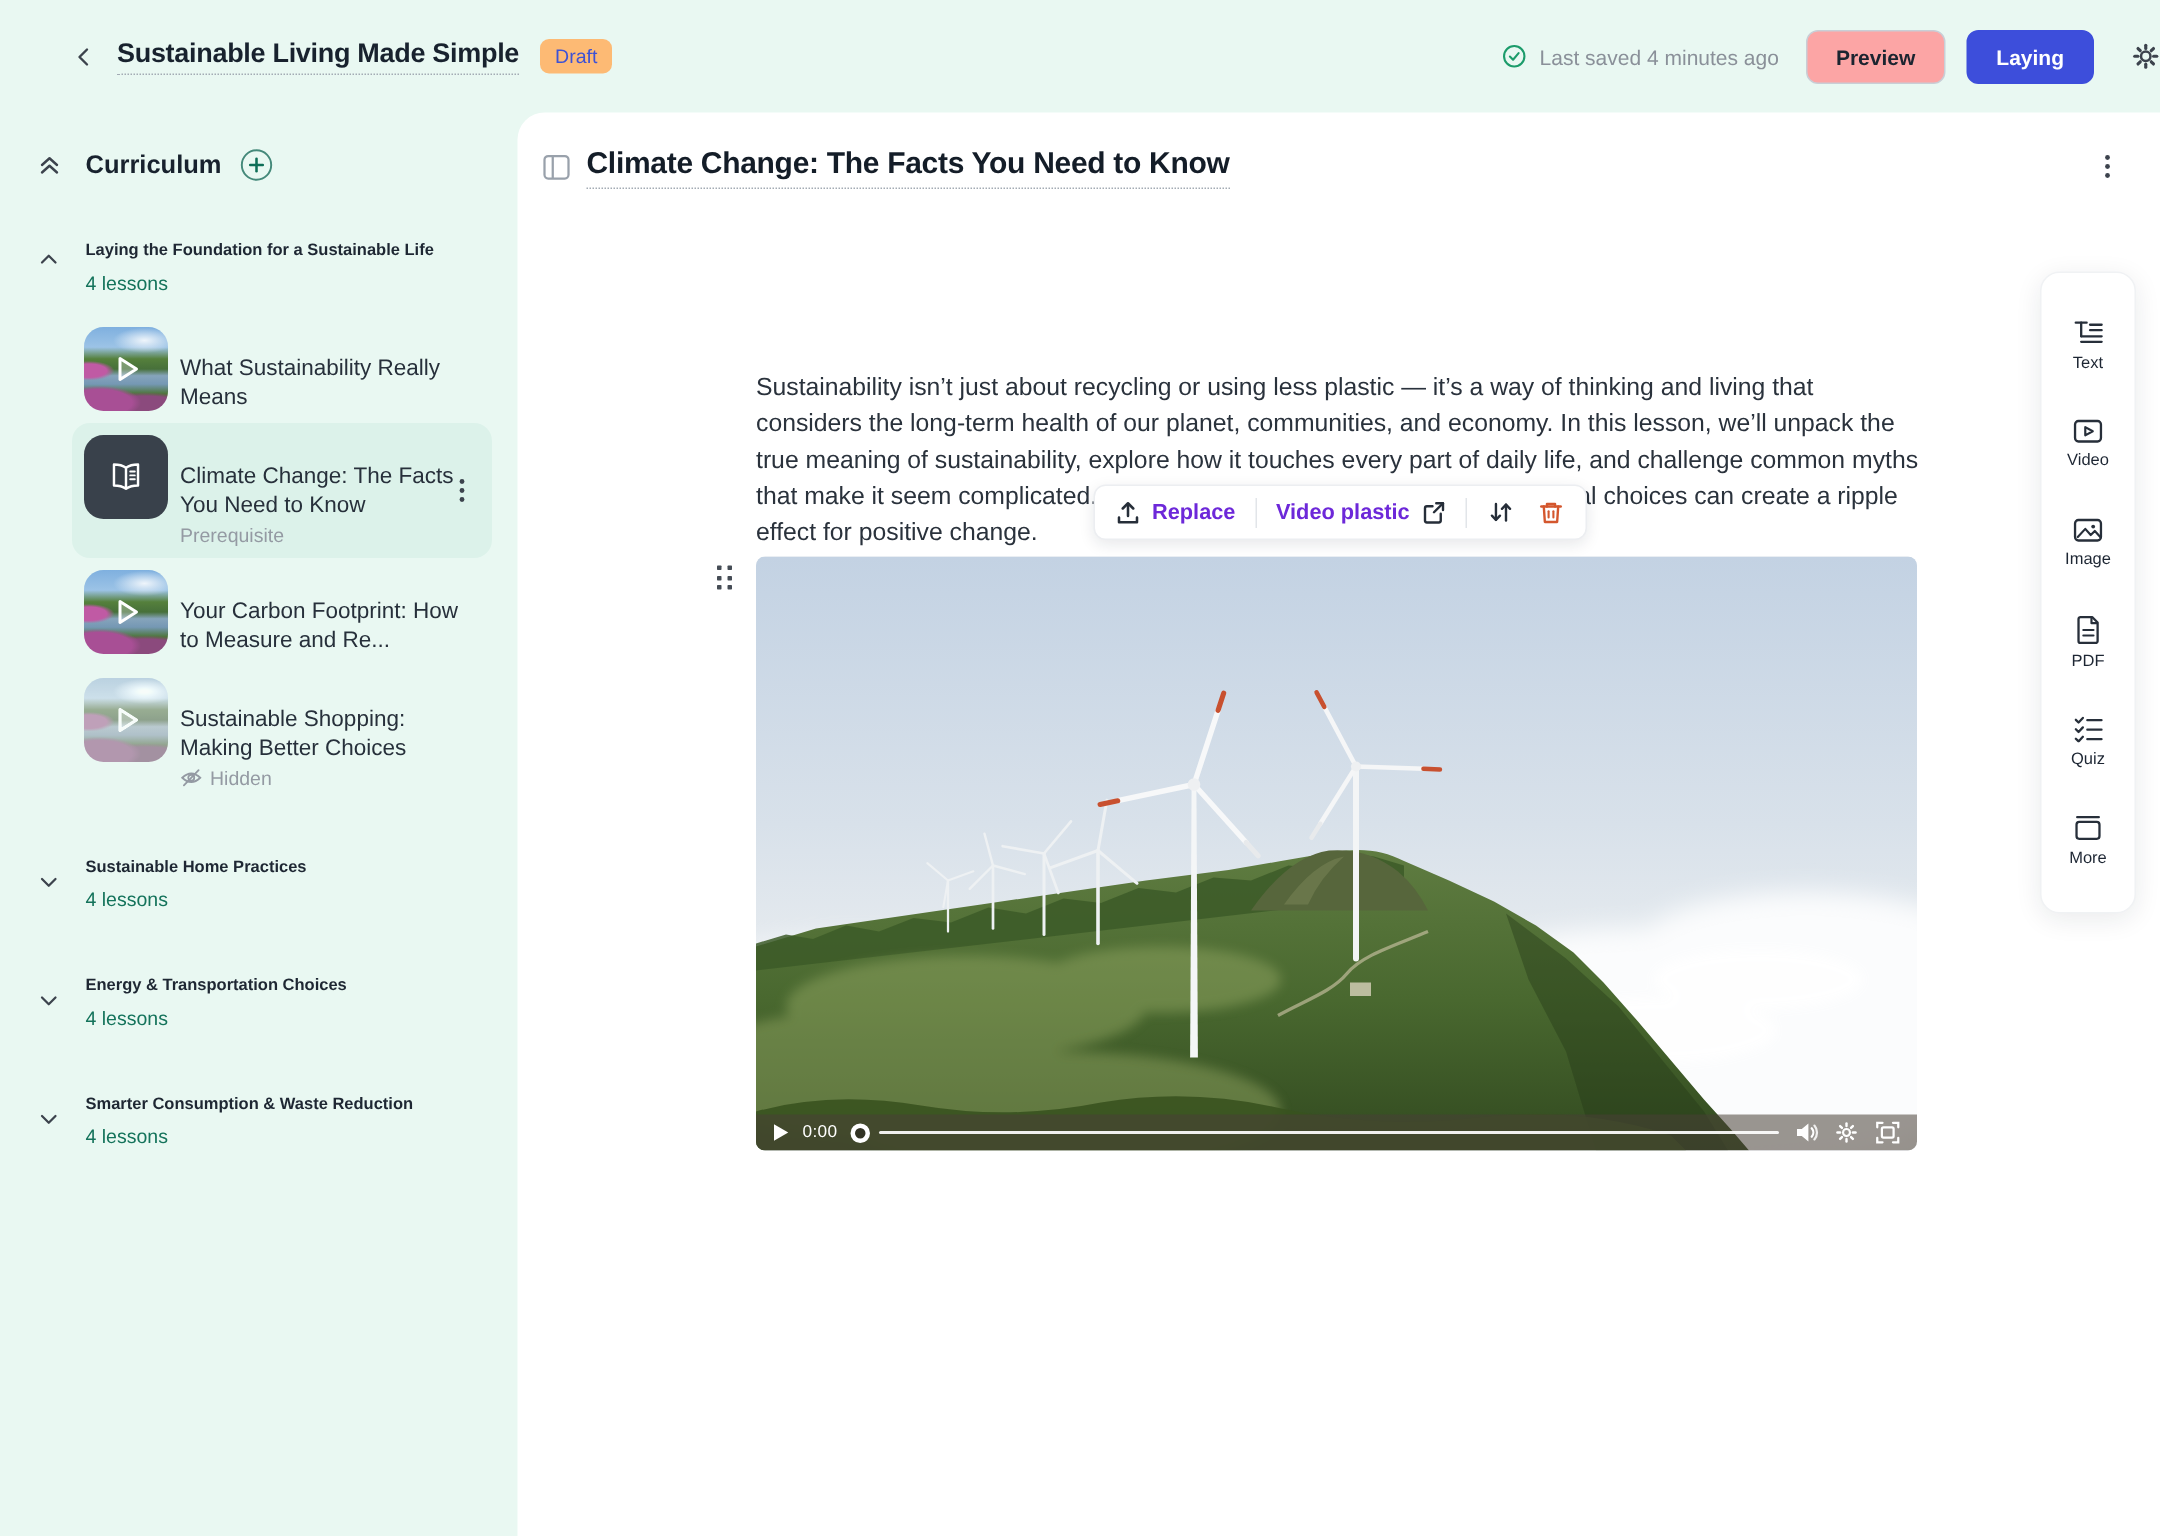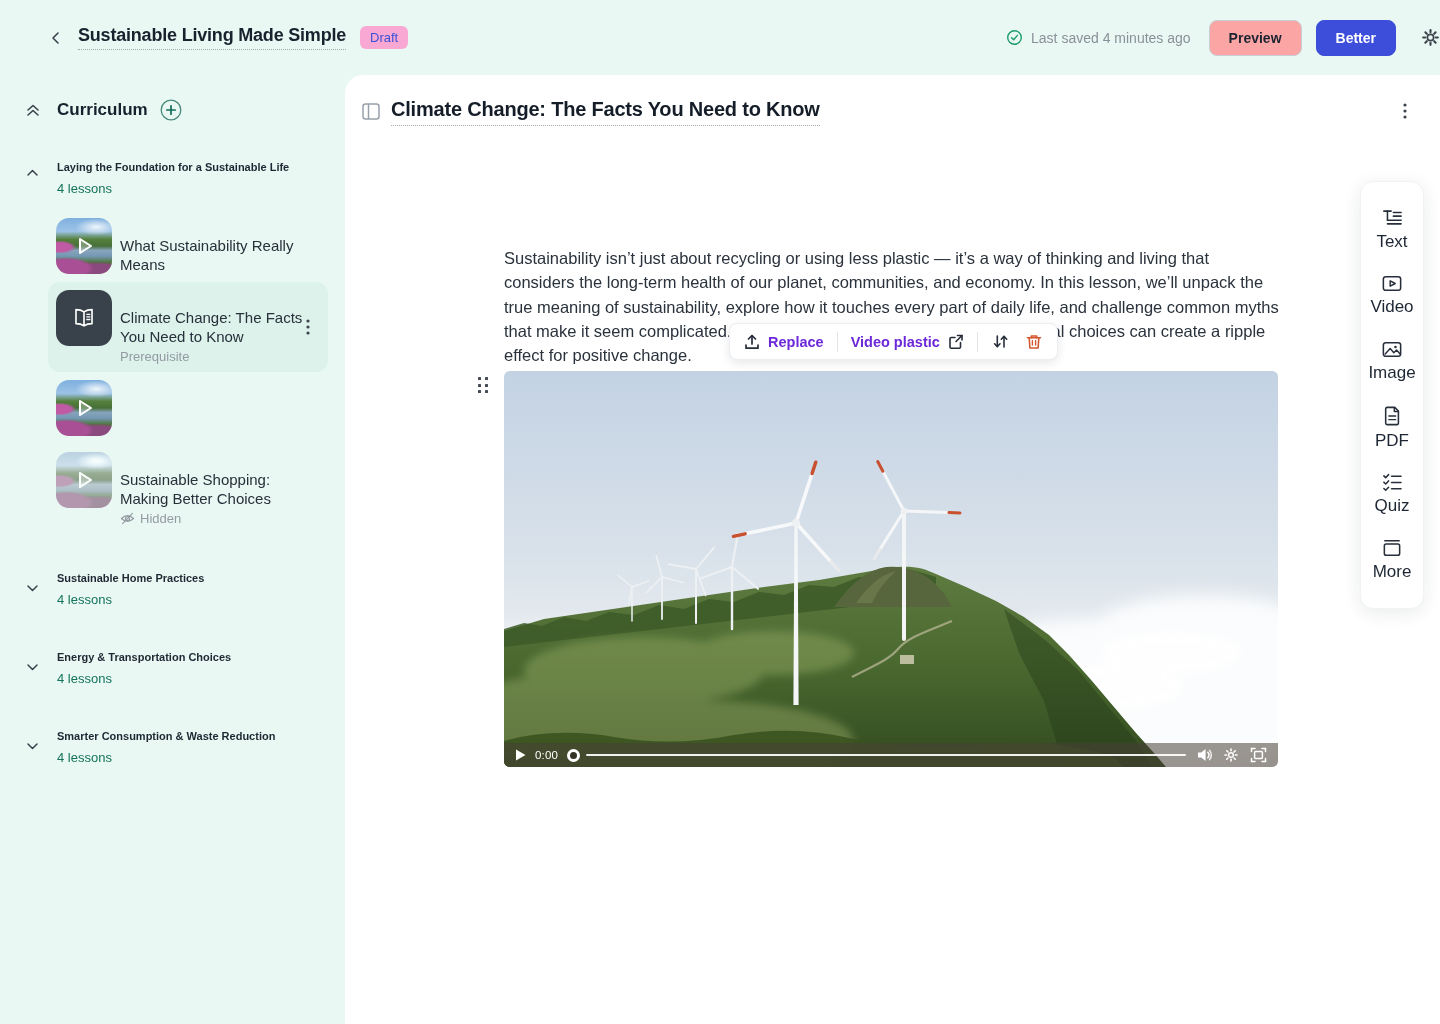--- a/index.html
+++ b/index.html
@@ -4,21 +4,21 @@
 <style>
   * { margin:0; padding:0; box-sizing:border-box; }
   html,body { width:1440px; height:1024px; }
   body { font-family:"Liberation Sans","DejaVu Sans",sans-serif; background:#E9F8F2; color:#222a34; overflow:hidden; }
   #stage { position:relative; width:1440px; height:1024px; }
 
   
   .topbar { position:absolute; top:0; left:0; width:1440px; height:75px; display:flex; align-items:center; padding:0 20px 0 24px;margin-left:22px; }
   .back-btn { width:20px; height:20px; display:flex; align-items:center; justify-content:center; cursor:pointer; }
   .course-title { margin-left:12px; font-size:18px; font-weight:700; color:#18222e; letter-spacing:-.2px; border-bottom:1.5px dotted #a3abb4; padding-bottom:3px; }
-  .draft-badge { margin-left:14px; background:#f9a8d4; color:#3D52D5; font-size:13px; font-weight:500; padding:4px 10px; border-radius:6px; }
+  .draft-badge { margin-left:14px; background:#fdba74; color:#3D52D5; font-size:13px; font-weight:500; padding:4px 10px; border-radius:6px; }
   .topbar-right { margin-left:auto; display:flex; align-items:center; }
   .saved-wrap { display:flex; align-items:center; gap:8px; margin-right:18px; }
   .saved-text { font-size:14px; color:#8a9099; }
   .btn { font-family:inherit; font-size:14px; font-weight:600; border-radius:8px; padding:9px 19px; cursor:pointer; }
   .btn-preview { background:#fca5a5; border:1px solid #c9ced6; color:#1b2430; margin-right:14px; }
   .btn-publish { background:#3D4EDB; border:1px solid #3D4EDB; color:#ffffff; margin-right:22px; }
   .gear-btn { width:24px; height:24px; display:flex; align-items:center; justify-content:center; cursor:pointer; }
 
   
   .sidebar { position:absolute; top:75px; left:0; width:345px; height:949px; padding-top:24px; }
@@ -78,21 +78,21 @@
   .video svg.scene { position:absolute; inset:0; display:block; }
   .vp-bar { position:absolute; left:0; right:0; bottom:0; height:24px; background:rgba(72,64,54,.55); display:flex; align-items:center; padding:0 11px; gap:9px; }
   .vp-time { color:#fff; font-size:11.5px; letter-spacing:.2px; }
   .vp-knob { width:13px; height:13px; border:3px solid #fff; border-radius:50%; background:rgba(40,36,30,.6); flex:0 0 auto; cursor:pointer; }
   .vp-track { flex:1; height:2.5px; background:rgba(255,255,255,.92); border-radius:2px; margin-left:-3px; cursor:pointer; }
   .vp-icon { width:18px; height:18px; display:flex; align-items:center; justify-content:center; cursor:pointer; flex:0 0 auto; }
 
   
   .block-toolbar { position:absolute; left:1015px; top:106px; width:64px; padding:15px 0; background:#fff; border:1px solid #f0f2f4; border-radius:13px; box-shadow:0 4px 18px rgba(20,30,45,.09); display:flex; flex-direction:column; align-items:center; }
   .bt-item { width:100%; height:66px; display:flex; flex-direction:column; align-items:center; justify-content:center; gap:5px; cursor:pointer; }
-  .bt-label { font-size:17px; font-weight:500; color:#1d2633;text-align:center; }
+  .bt-label { font-size:11px; font-weight:500; color:#1d2633;text-align:center; }
 
   svg { display:block; }
 </style>
 </head>
 <body>
 
 <div id="stage">
 
   <div class="topbar">
     <div class="back-btn">
@@ -105,21 +105,21 @@
 
     <div class="topbar-right">
       <div class="saved-wrap">
         <svg width="17" height="17" viewBox="0 0 17 17">
           <circle cx="8.5" cy="8.5" r="6.8" fill="none" stroke="#1C9C6B" stroke-width="1.4"></circle>
           <polyline points="5.6,8.7 7.7,10.8 11.4,6.4" fill="none" stroke="#1C9C6B" stroke-width="1.4" stroke-linecap="round" stroke-linejoin="round"></polyline>
         </svg>
         <span class="saved-text">Last saved 4 minutes ago</span>
       </div>
       <button class="btn btn-preview">Preview</button>
-      <button class="btn btn-publish">Better</button>
+      <button class="btn btn-publish">Laying</button>
       <div class="gear-btn">
         <svg width="21" height="21" viewBox="0 0 20 20">
           <circle cx="10" cy="10" r="3" fill="none" stroke="#3c434d" stroke-width="1.6"></circle>
           <g stroke="#3c434d" stroke-width="2" stroke-linecap="round">
             <line x1="10" y1="3" x2="10" y2="5"></line>
               <line x1="10" y1="15" x2="10" y2="17"></line>
             <line x1="3" y1="10" x2="5" y2="10"></line>
               <line x1="15" y1="10" x2="17" y2="10"></line>
             <line x1="5.1" y1="5.1" x2="6.5" y2="6.5"></line>
               <line x1="13.5" y1="13.5" x2="14.9" y2="14.9"></line>
@@ -199,20 +199,23 @@
             </div>
           </div>
 
           <div class="lesson-row">
             <div class="thumb">
               <div class="play-ov">
                   <svg width="24" height="24" viewBox="0 0 24 24">
                     <polygon points="8,5 19,12 8,19" fill="rgba(255,255,255,.28)" stroke="#ffffff" stroke-width="2" stroke-linejoin="round"></polygon>
                   </svg>
                 </div>
+            </div>
+            <div class="lesson-texts">
+              <div class="lesson-title">Your Carbon Footprint: How to Measure and Re...</div>
             </div>
           </div>
 
           <div class="lesson-row">
             <div class="thumb dimmed">
               <div class="play-ov">
                   <svg width="24" height="24" viewBox="0 0 24 24">
                     <polygon points="8,5 19,12 8,19" fill="rgba(255,255,255,.28)" stroke="#ffffff" stroke-width="2" stroke-linejoin="round"></polygon>
                   </svg>
                 </div>

